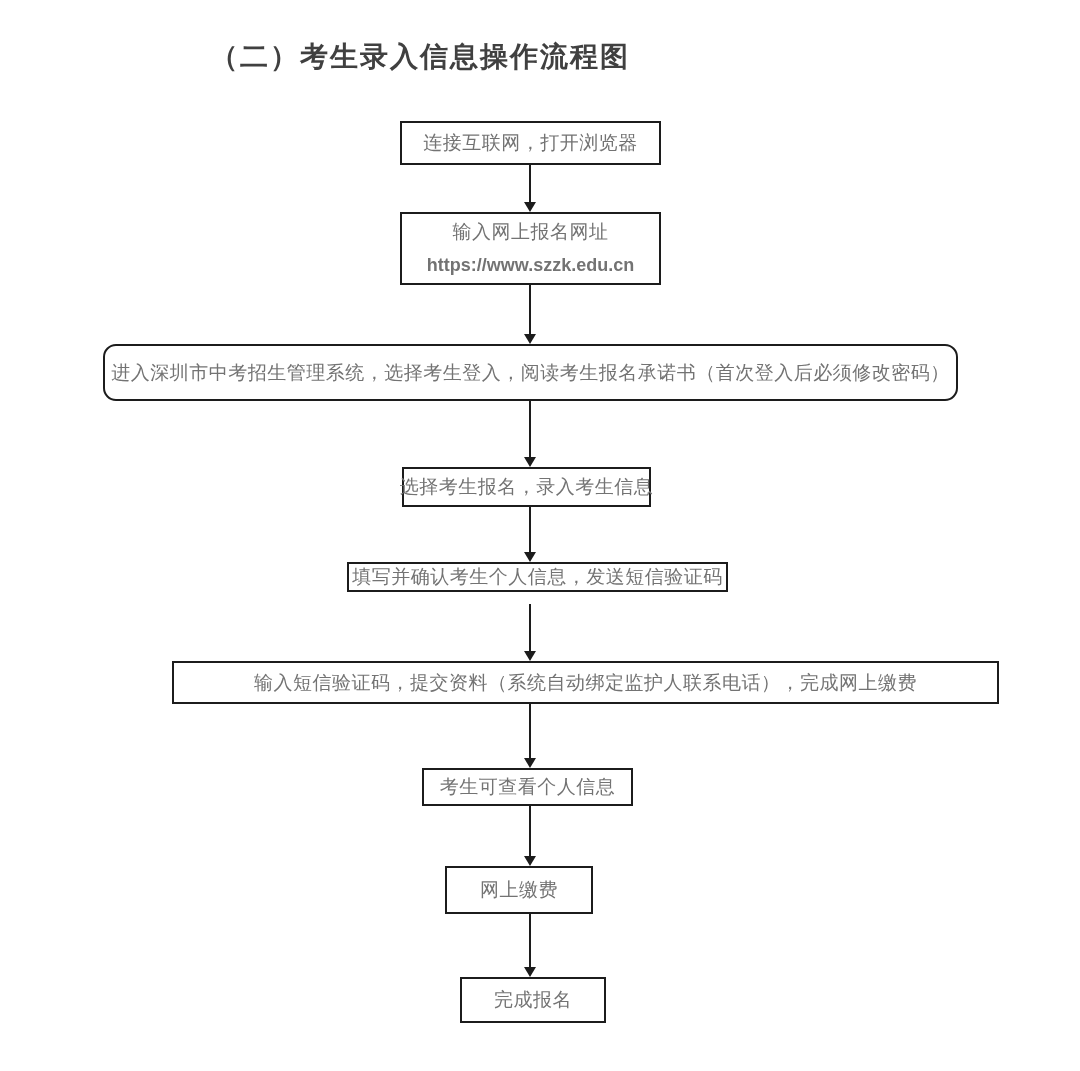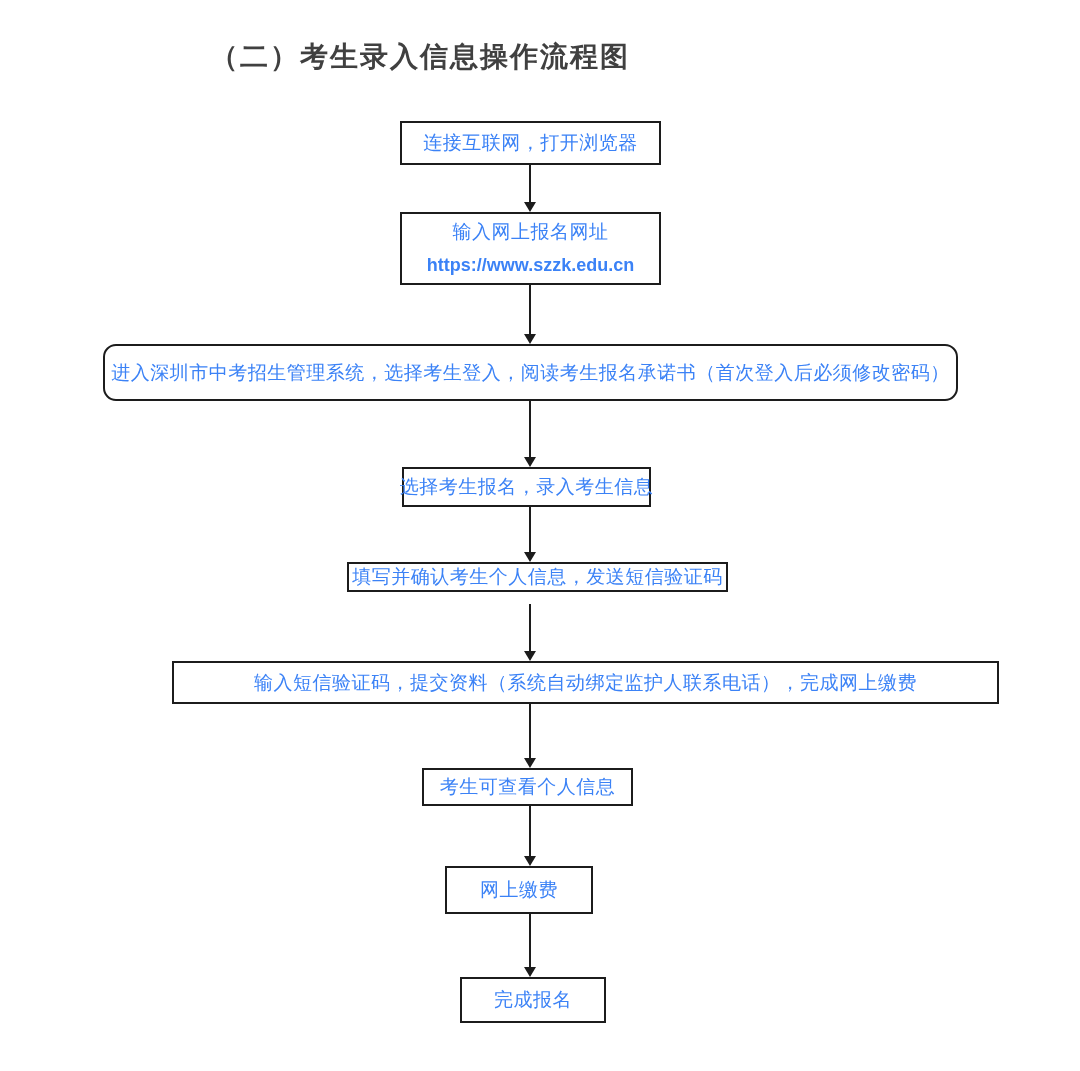--- a/index.html
+++ b/index.html
@@ -42,21 +42,21 @@
   
   .node {
     position: absolute;
     border: 2px solid #1c1c1c;
     background: #ffffff;
     display: flex;
     flex-direction: column;
     align-items: center;
     justify-content: center;
     text-align: center;
-    color: #3b82f6;
+    color: #737373;
     font-family: "Liberation Serif", "DejaVu Serif", serif;
     line-height: 1.25;
     white-space: nowrap;
   }
 
   .node .line-cn {
     font-family: "Liberation Serif", "DejaVu Serif", serif;
     font-size: 19px;
     letter-spacing: 0.5px;
   }

